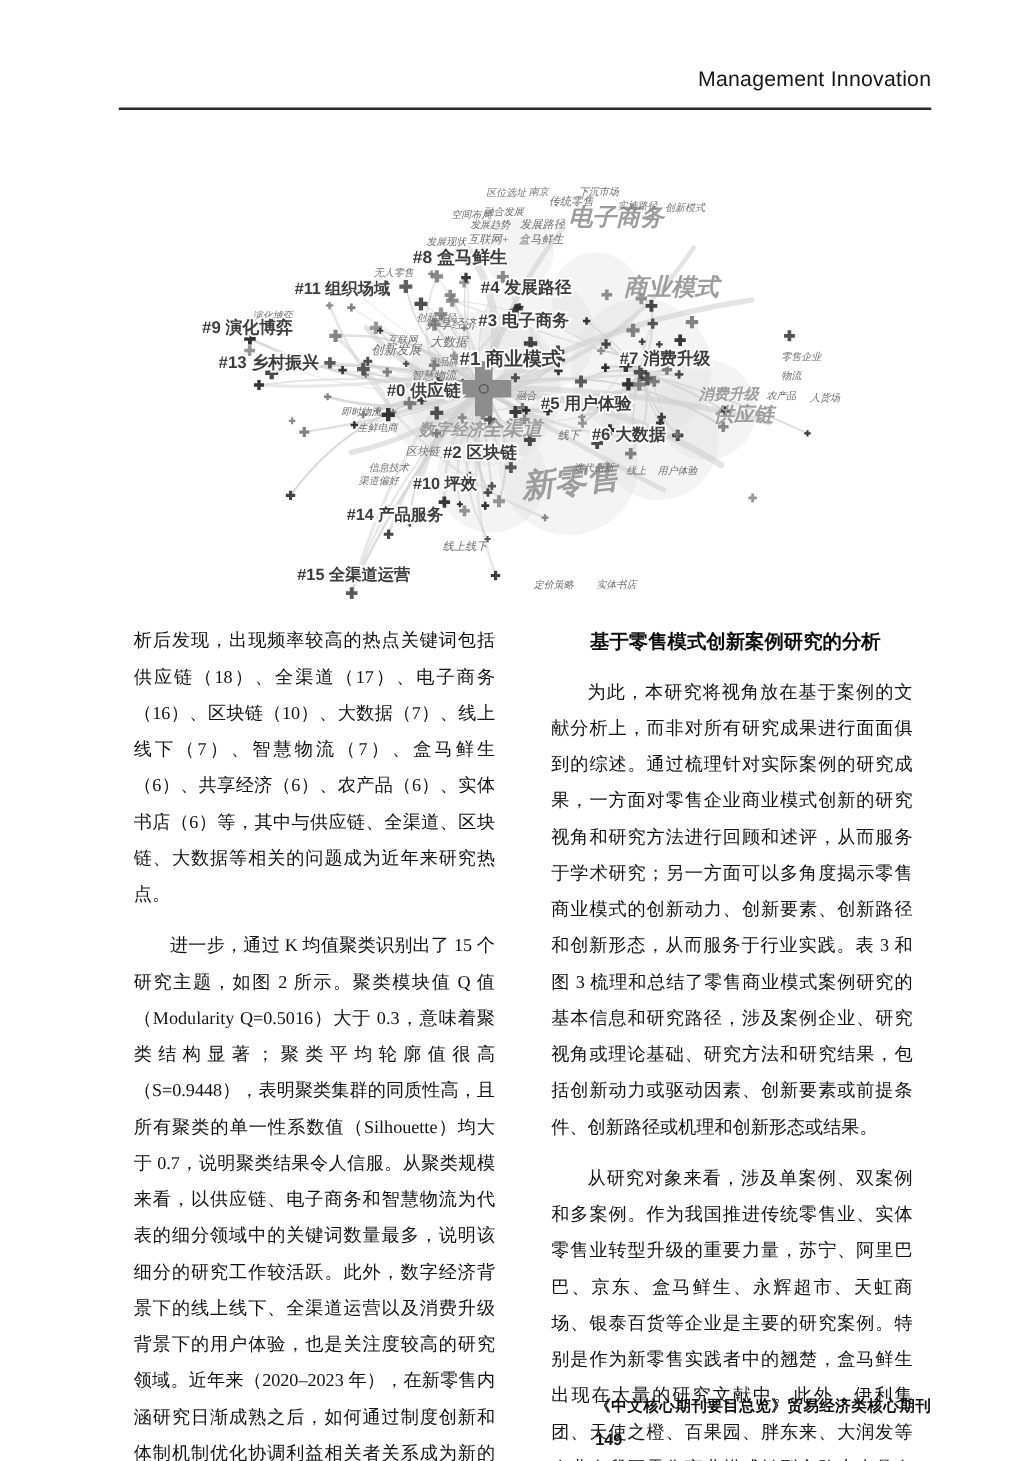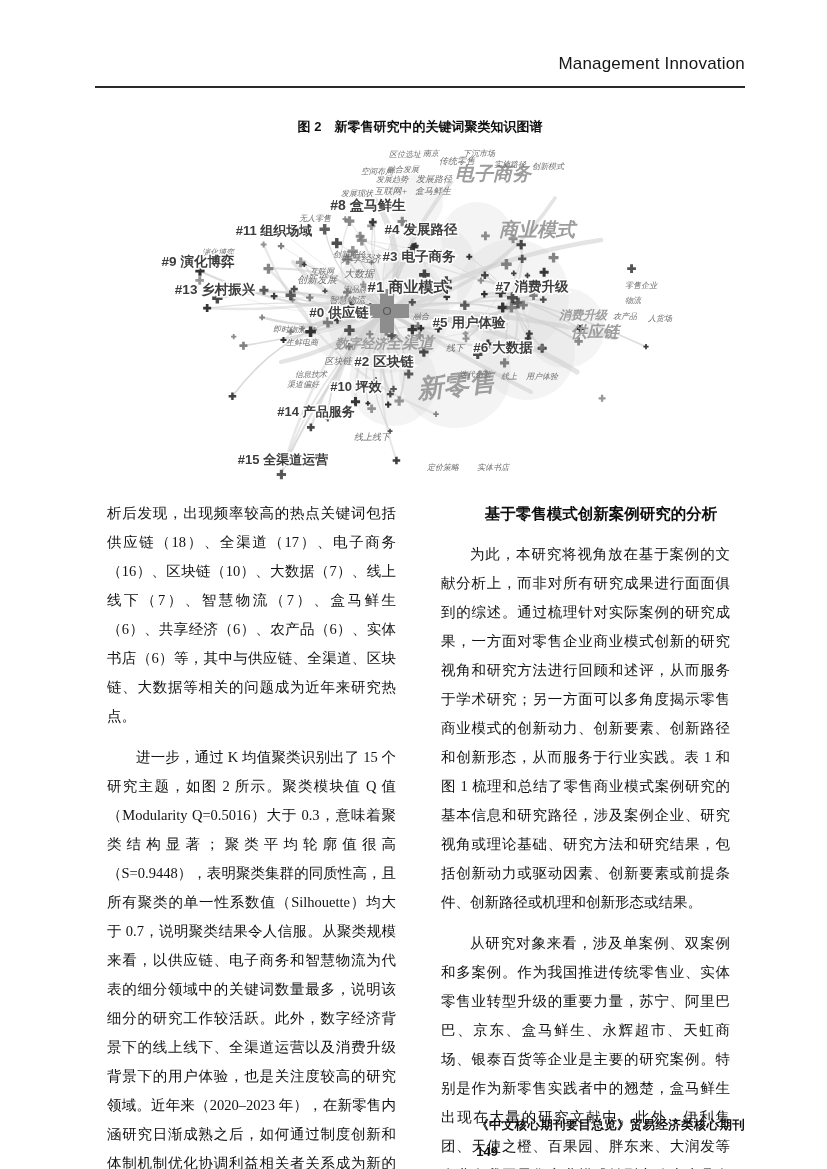--- a/index.html
+++ b/index.html
@@ -11,37 +11,36 @@
   .figure-caption{position:absolute;top:118px;left:95px;width:650px;text-align:center;
         font-family:"Liberation Sans","DejaVu Sans",sans-serif;font-weight:bold;font-size:13px;color:#101010;}
   .figure-wrap{position:absolute;top:140px;left:95px;width:650px;height:342px;}
   .figure-wrap svg{width:100%;height:100%;display:block;}
   .column{position:absolute;top:487px;width:313px;font-size:14.5px;line-height:29px;
         text-align:justify;color:#121212;}
   .col-left{left:95px;}
   .col-right{left:429px;}
   .column p{margin:12px;text-indent:2em;}
   .column p.noindent{text-indent:0;}
-  .section-heading{margin:0;text-indent:0;text-align:center;font-weight:bold;font-size:15.5px;line-height:29px;
+  .section-heading{margin:0;text-indent:0;font-weight:bold;font-size:15.5px;line-height:29px;
         font-family:"Liberation Sans","DejaVu Sans",sans-serif;color:#0e0e0e;}
   .kai{font-style:italic;}
   .footer{position:absolute;top:1117px;right:82px;display:flex;align-items:baseline;gap:10px;
         font-family:"Liberation Sans","DejaVu Sans",sans-serif;font-weight:bold;color:#101010;flex-direction:column;}
   .footer .journal{font-size:12.5px;letter-spacing:.3px;}
   .footer .page-num{font-size:13px;}
 </style>
 </head>
 <body>
 
 <div class="page">
 
   <div class="header-title">Management Innovation</div>
   <div class="header-rule"></div>
 
-  <div class="figure-caption">图 2　新零售研究中的关键词聚类知识图谱</div>
 
   <div class="figure-wrap">
     <svg id="net-svg" viewBox="0 0 650 342">
         <g>
           <circle cx="292" cy="171" r="62" fill="#dcdcdc" opacity="0.3"></circle>
           <circle cx="335" cy="128" r="46" fill="#dcdcdc" opacity="0.3"></circle>
           <circle cx="418" cy="155" r="56" fill="#dcdcdc" opacity="0.3"></circle>
           <circle cx="360" cy="232" r="56" fill="#dcdcdc" opacity="0.3"></circle>
           <circle cx="298" cy="242" r="44" fill="#dcdcdc" opacity="0.3"></circle>
           <circle cx="432" cy="212" r="48" fill="#dcdcdc" opacity="0.3"></circle>
@@ -392,21 +391,21 @@
   </div>
 
   <div class="column col-left">
     <p class="noindent">析后发现，出现频率较高的热点关键词包括供应链（18）、全渠道（17）、电子商务（16）、区块链（10）、大数据（7）、线上线下（7）、智慧物流（7）、盒马鲜生（6）、共享经济（6）、农产品（6）、实体书店（6）等，其中与供应链、全渠道、区块链、大数据等相关的问题成为近年来研究热点。</p>
     <p>进一步，通过 K 均值聚类识别出了 15 个研究主题，如图 2 所示。聚类模块值 Q 值（Modularity Q=0.5016）大于 0.3，意味着聚类结构显著；聚类平均轮廓值很高（S=0.9448），表明聚类集群的同质性高，且所有聚类的单一性系数值（Silhouette）均大于 0.7，说明聚类结果令人信服。从聚类规模来看，以供应链、电子商务和智慧物流为代表的细分领域中的关键词数量最多，说明该细分的研究工作较活跃。此外，数字经济背景下的线上线下、全渠道运营以及消费升级背景下的用户体验，也是关注度较高的研究领域。近年来（2020–2023 年），在新零售内涵研究日渐成熟之后，如何通过制度创新和体制机制优化协调利益相关者关系成为新的研究热点。此外，在乡村振兴背景下的农村消费、农村电商、物流体系也成为新零售的热门领域。另外，值得一提的是，作为新零售实践的领头羊，盒马鲜生成为新零售研究领域的典型案例。</p>
 
   </div>
 
   <div class="column col-right">
     <p class="section-heading">基于零售模式创新案例研究的分析</p>
-    <p>为此，本研究将视角放在基于案例的文献分析上，而非对所有研究成果进行面面俱到的综述。通过梳理针对实际案例的研究成果，一方面对零售企业商业模式创新的研究视角和研究方法进行回顾和述评，从而服务于学术研究；另一方面可以多角度揭示零售商业模式的创新动力、创新要素、创新路径和创新形态，从而服务于行业实践。表 1 和图 1 梳理和总结了零售商业模式案例研究的基本信息和研究路径，涉及案例企业、研究视角或理论基础、研究方法和研究结果，包括创新动力或驱动因素、创新要素或前提条件、创新路径或机理和创新形态或结果。</p>
+    <p>为此，本研究将视角放在基于案例的文献分析上，而非对所有研究成果进行面面俱到的综述。通过梳理针对实际案例的研究成果，一方面对零售企业商业模式创新的研究视角和研究方法进行回顾和述评，从而服务于学术研究；另一方面可以多角度揭示零售商业模式的创新动力、创新要素、创新路径和创新形态，从而服务于行业实践。表 3 和图 3 梳理和总结了零售商业模式案例研究的基本信息和研究路径，涉及案例企业、研究视角或理论基础、研究方法和研究结果，包括创新动力或驱动因素、创新要素或前提条件、创新路径或机理和创新形态或结果。</p>
     <p>从研究对象来看，涉及单案例、双案例和多案例。作为我国推进传统零售业、实体零售业转型升级的重要力量，苏宁、阿里巴巴、京东、盒马鲜生、永辉超市、天虹商场、银泰百货等企业是主要的研究案例。特别是作为新零售实践者中的翘楚，盒马鲜生出现在大量的研究文献中。此外，伊利集团、天使之橙、百果园、胖东来、大润发等企业在我国零售商业模式转型之路上也具有代表性。</p>
 
   </div>
 
   <div class="footer">
     <span class="journal">《中文核心期刊要目总览》贸易经济类核心期刊</span>
     <span class="page-num">149</span>
   </div>
 
 </div>

